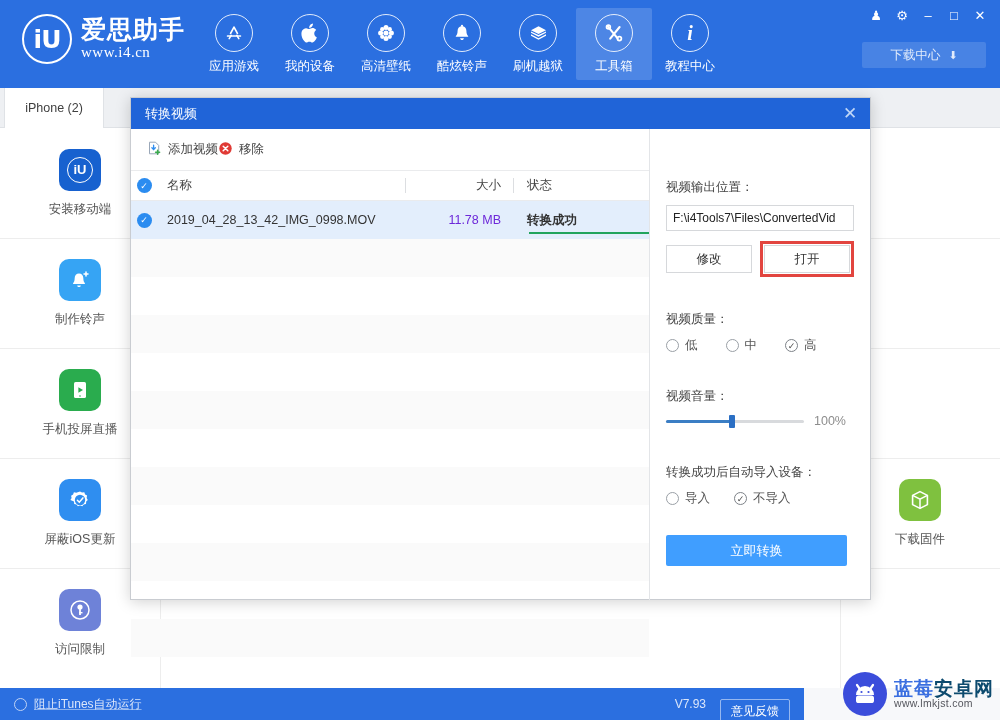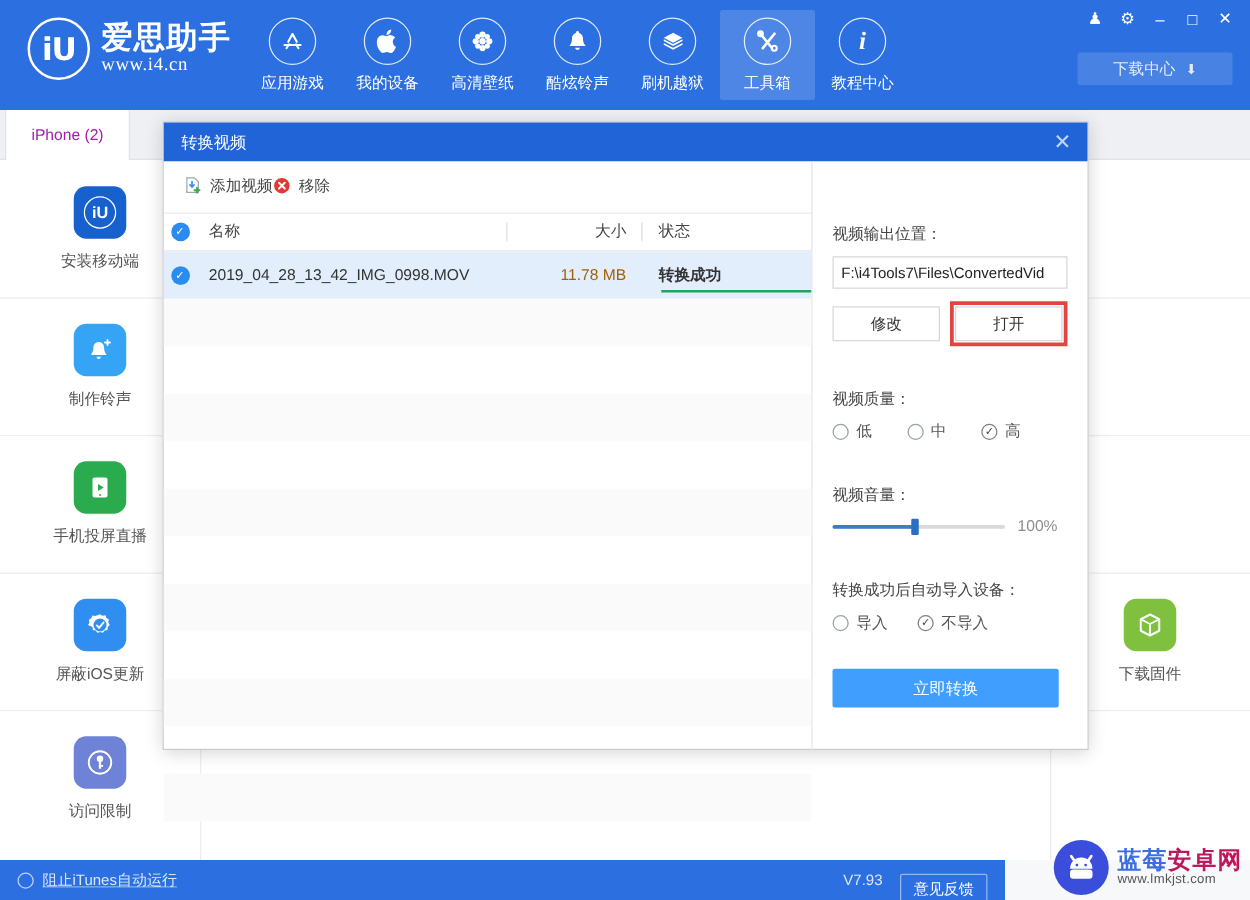--- a/index.html
+++ b/index.html
@@ -85,21 +85,21 @@
   #tabstrip {
     position: absolute; left: 0; top: 88px;
     width: 1000px; height: 40px;
     background: #eef0f3;
     border-bottom: 1px solid #dfe2e6;
   }
   #device-tab {
     position: absolute; left: 4px; top: 0;
     width: 100px; height: 40px; background: #ffffff;
     display: flex; align-items: center; justify-content: center;
-    font-size: 12.5px; color: #a21caf; cursor: pointer;
+    font-size: 12.5px; color: #404040; cursor: pointer;
     border-left: 1px solid #dfe2e6; border-right: 1px solid #dfe2e6;
   }
 
   #content {
     position: absolute; left: 0; top: 128px;
     width: 1000px; height: 560px;
     background: #ffffff;
   }
 
   .tool-grid {
@@ -191,21 +191,21 @@
     background: #dcdee1;
   }
 
   .list-row {
     height: 38px; display: flex; align-items: center;
     position: relative;
   }
   .list-row.alt { background: #fafafa; }
   .list-row.selected { background: #e3eefc; }
   .row-name { font-size: 12.5px; color: #333; }
-  .row-size { font-size: 12.5px; color: #a16207; }
+  .row-size { font-size: 12.5px; color: #6d28d9; }
   .row-status { font-size: 12.5px; color: #333; font-weight: bold; }
   #row-progress {
     position: absolute; left: 398px; bottom: 5px;
     width: 120px; height: 2px; background: #22a45d;
   }
 
   #dlg-right {
     width: 220px; height: 471px; padding: 22px 16px 0 16px;
     position: relative;
     margin-top: 28px;
@@ -300,21 +300,21 @@
   #wm-badge {
     width: 44px; height: 44px; border-radius: 50%;
     background: #3b4ddb;
     display: flex; align-items: center; justify-content: center;
   }
   #wm-text { line-height: 1.05; }
   #wm-title {
     font-size: 19px; font-weight: bold; letter-spacing: 1px;
   }
   #wm-title .b { color: #3b6fe0; }
-  #wm-title .d { color: #be185d; }
+  #wm-title .d { color: #0c4a6e; }
   #wm-url { font-size: 10.5px; color: #55565d; letter-spacing: 0.3px; }
 </style>
 </head>
 <body>
 
 <div id="app">
 
   <div id="header">
 
     <div id="logo-block">

